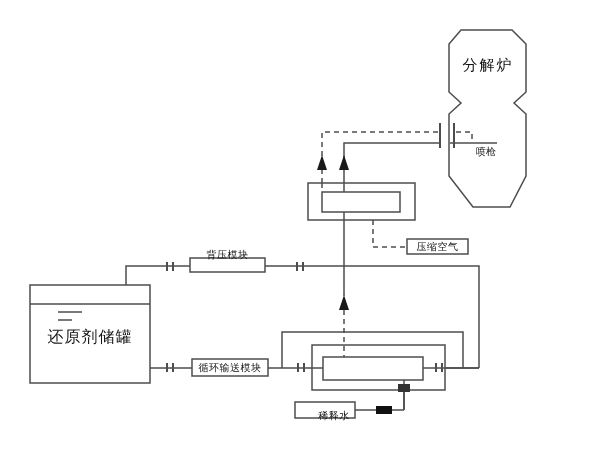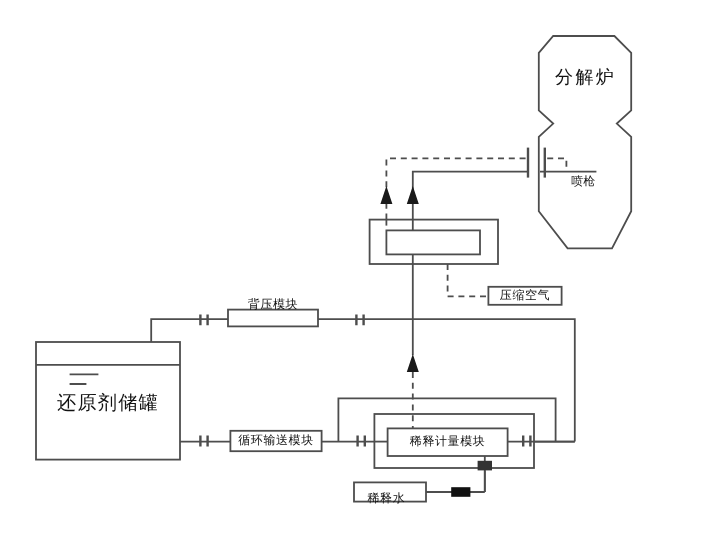--- a/index.html
+++ b/index.html
@@ -105,17 +105,16 @@
 
 
   <div class="lbl lbl-box" style="left:407px;top:239px;width:61px;height:15px;">压缩空气</div>
 
   <div class="lbl lbl-box" style="left:190px;top:248px;width:75px;height:14px;">背压模块</div>
 
   <div class="lbl lbl-tank" style="left:32px;top:326px;width:116px;height:22px;">还原剂储罐</div>
 
   <div class="lbl lbl-box" style="left:192px;top:359px;width:76px;height:17px;">循环输送模块</div>
 
-  <div class="lbl lbl-box" style="left:323px;top:357px;width:100px;height:23px;">稀释计量模块</div>
 
-  <div class="lbl lbl-box" style="left:292px;top:402px;width:60px;height:28px;">稀释水</div>
+  <div class="lbl lbl-box" style="left:304px;top:402px;width:60px;height:28px;">稀释水</div>
 
 </div>
 
 </body></html>

